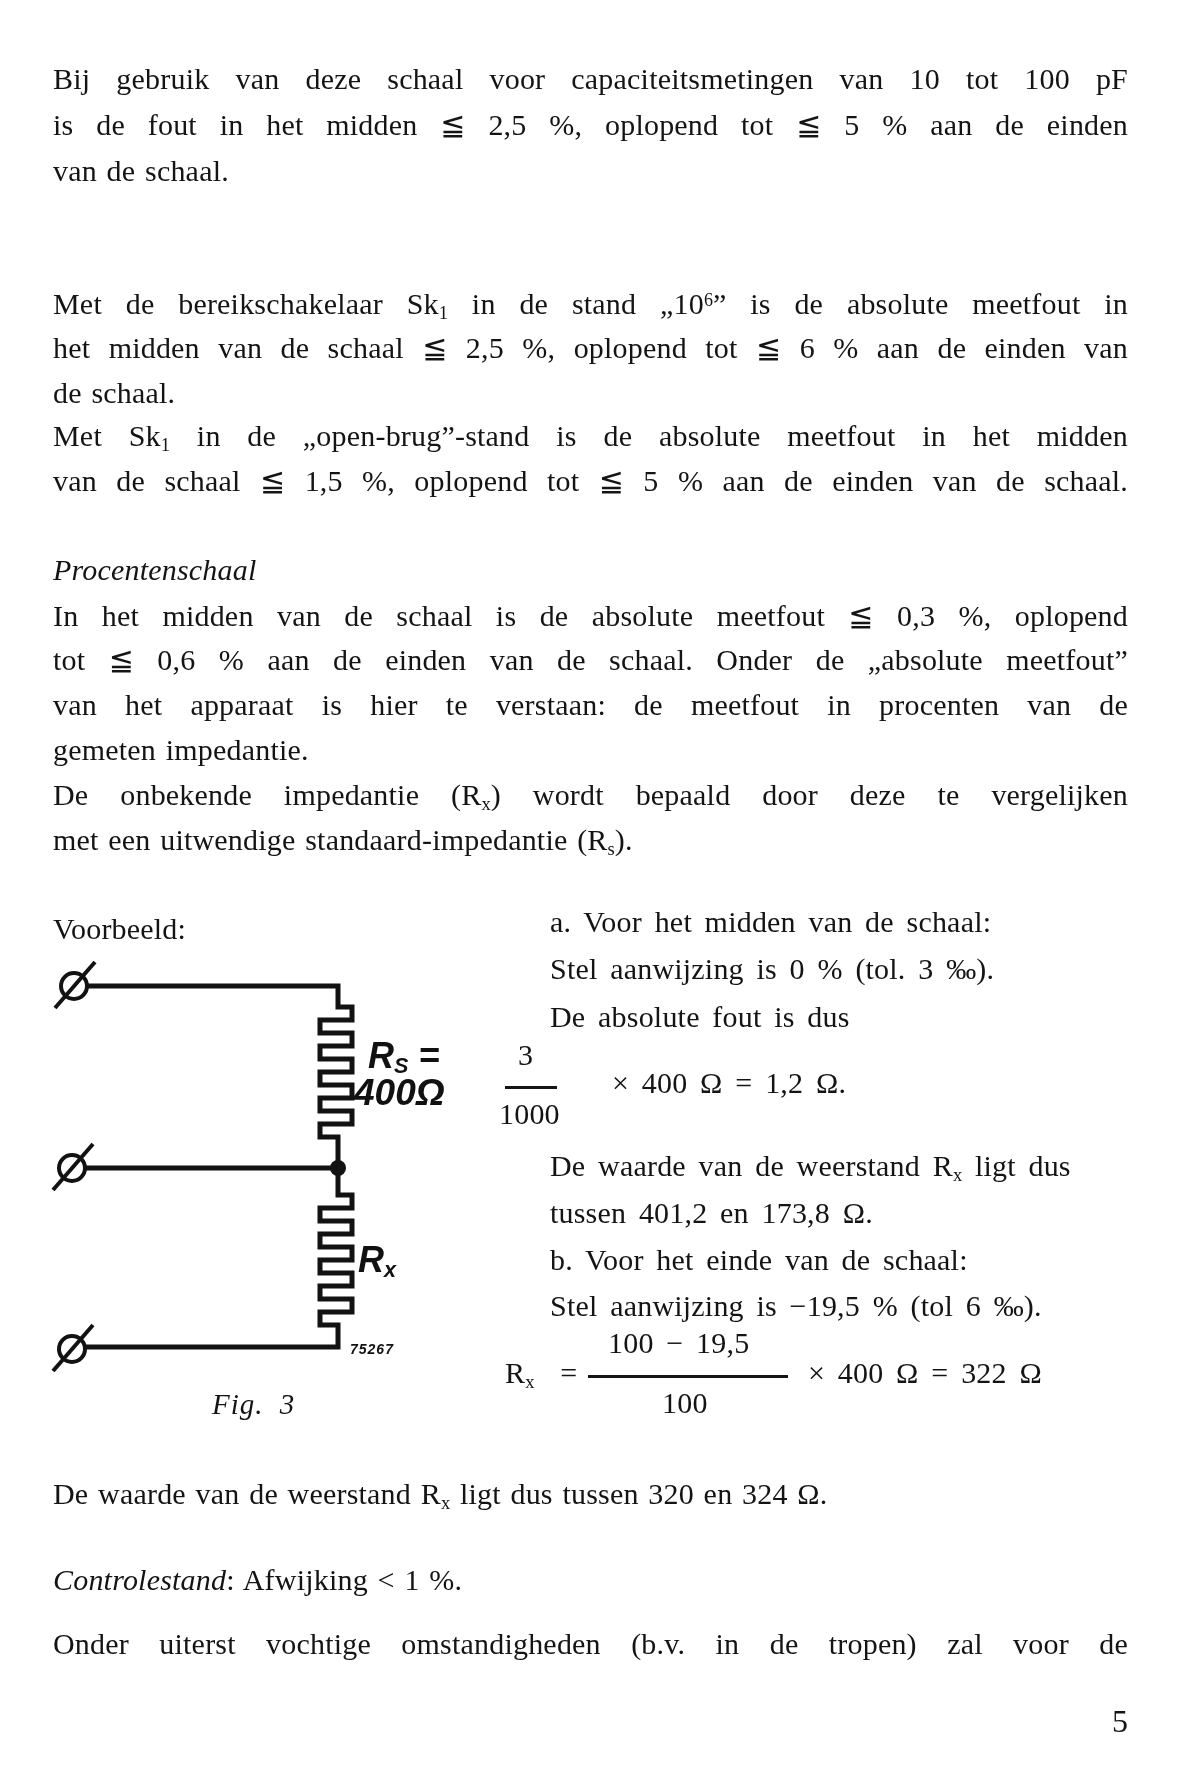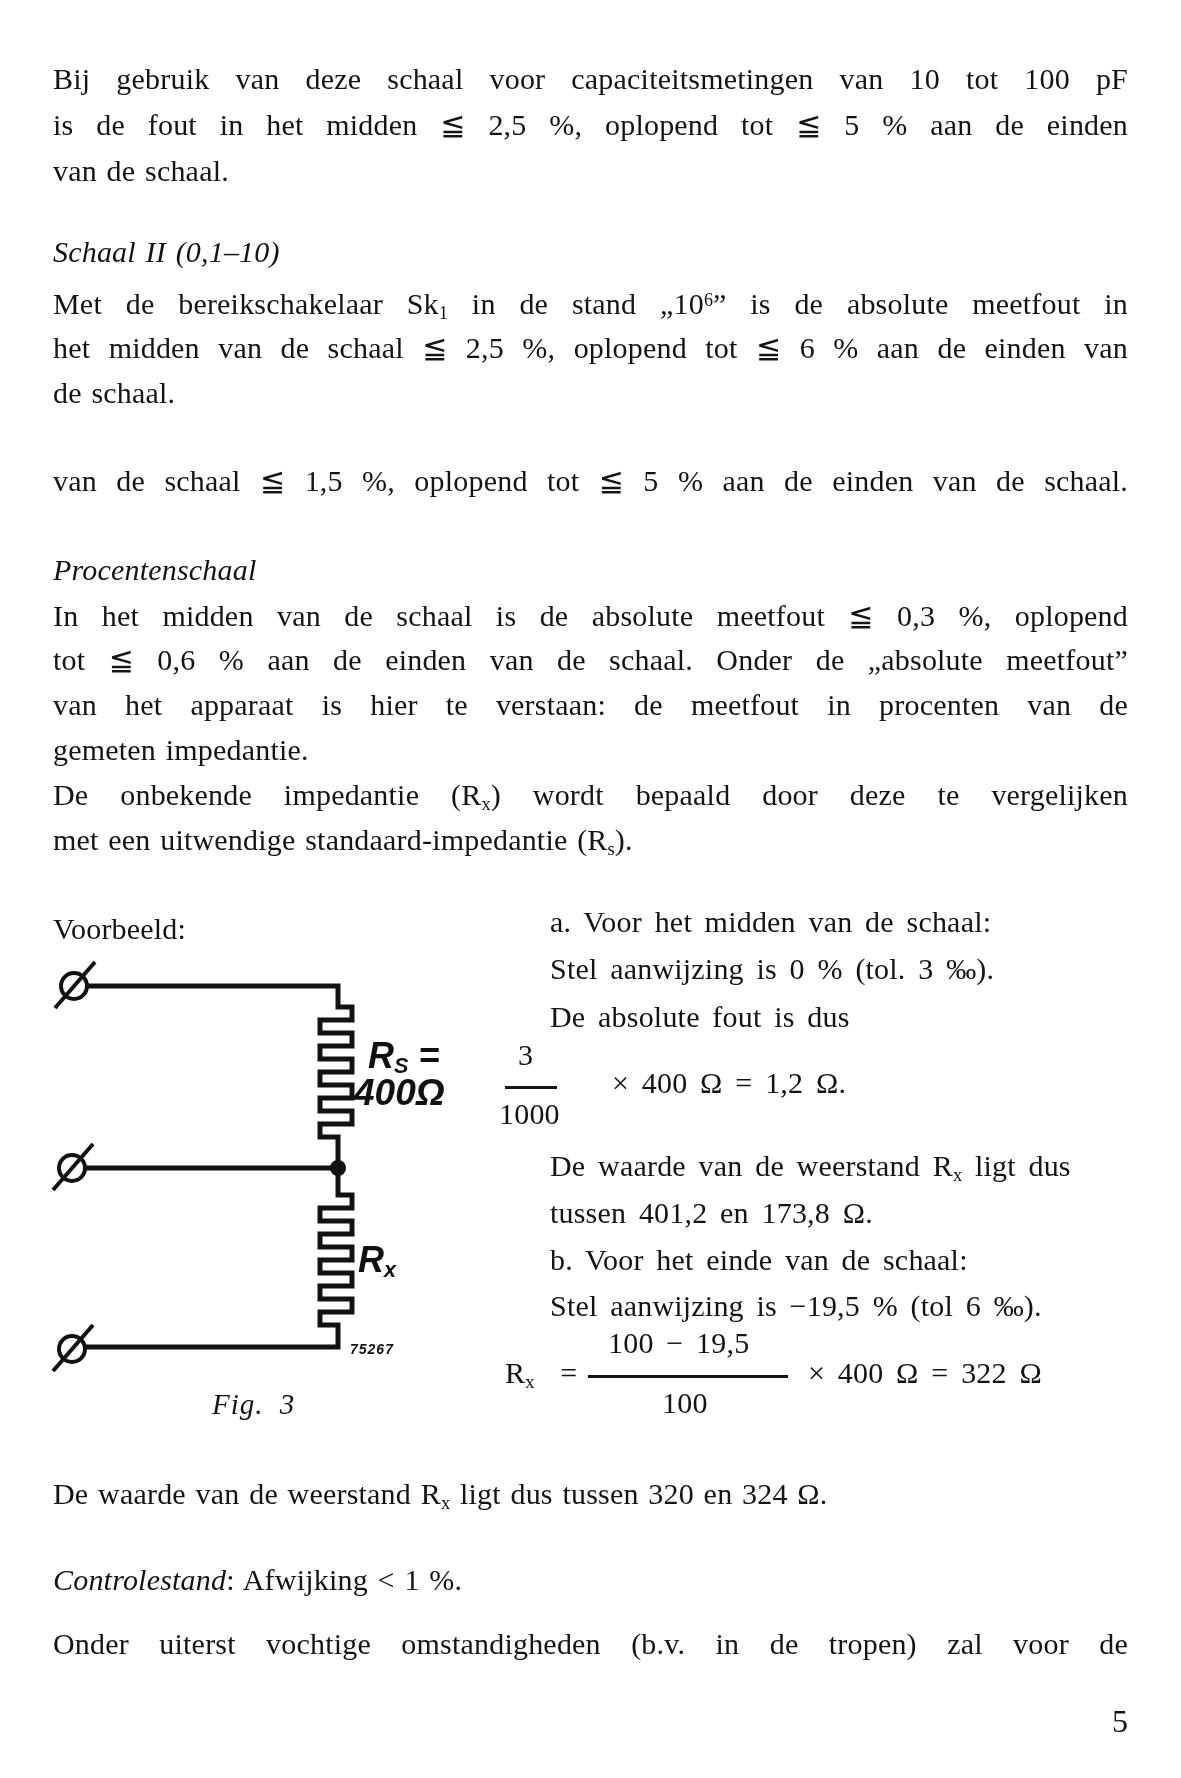--- a/index.html
+++ b/index.html
@@ -44,25 +44,25 @@
 </style>
 </head>
 <body>
 
 <div id="page">
 
   <div class="line j" style="top:60px"><span>Bij gebruik van deze schaal voor capaciteitsmetingen van 10 tot 100 pF</span></div>
   <div class="line j" style="top:106px"><span>is de fout in het midden ≦ 2,5 %, oplopend tot ≦ 5 % aan de einden</span></div>
   <div class="line" style="top:152px"><span>van de schaal.</span></div>
 
-  <div class="line ital" style="top:233px"><span>Schaal II (0,1–10)</span></div>
 
   <div class="line j" style="top:285px"><span>Met de bereikschakelaar Sk</span><sub>1</sub><span> in de stand „10</span><sup>6</sup><span>” is de absolute meetfout in</span></div>
   <div class="line j" style="top:329px"><span>het midden van de schaal ≦ 2,5 %, oplopend tot ≦ 6 % aan de einden van</span></div>
   <div class="line" style="top:374px"><span>de schaal.</span></div>
+  <div class="line j" style="top:417px"><span>Met Sk</span><sub>1</sub><span> in de „open-brug”-stand is de absolute meetfout in het midden</span></div>
   <div class="line j" style="top:462px"><span>van de schaal ≦ 1,5 %, oplopend tot ≦ 5 % aan de einden van de schaal.</span></div>
 
   <div class="line ital" style="top:551px"><span>Procentenschaal</span></div>
 
   <div class="line j" style="top:597px"><span>In het midden van de schaal is de absolute meetfout ≦ 0,3 %, oplopend</span></div>
   <div class="line j" style="top:641px"><span>tot ≦ 0,6 % aan de einden van de schaal. Onder de „absolute meetfout”</span></div>
   <div class="line j" style="top:686px"><span>van het apparaat is hier te verstaan: de meetfout in procenten van de</span></div>
   <div class="line" style="top:731px"><span>gemeten impedantie.</span></div>
   <div class="line j" style="top:776px"><span>De onbekende impedantie (R</span><sub>x</sub><span>) wordt bepaald door deze te vergelijken</span></div>
   <div class="line" style="top:821px"><span>met een uitwendige standaard-impedantie (R</span><sub>s</sub><span>).</span></div>

